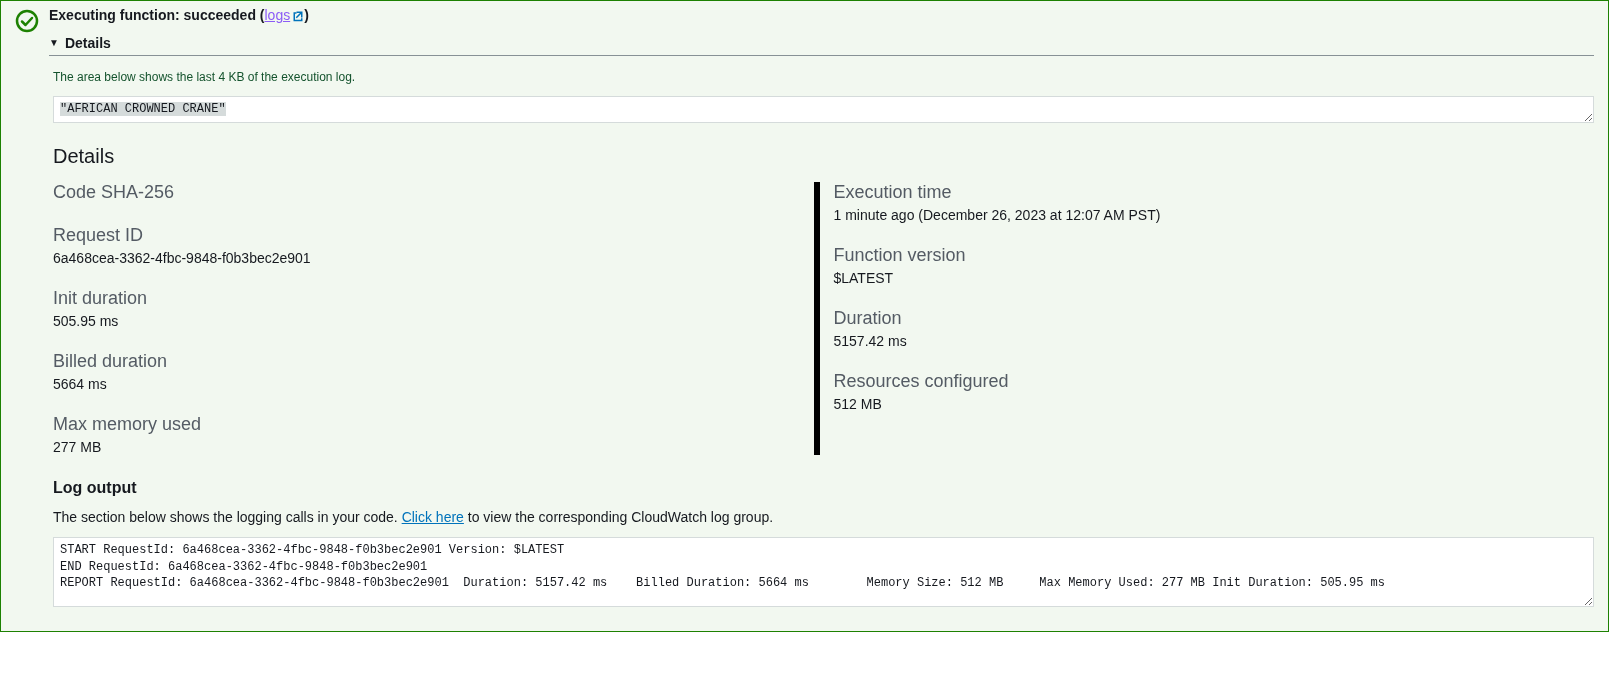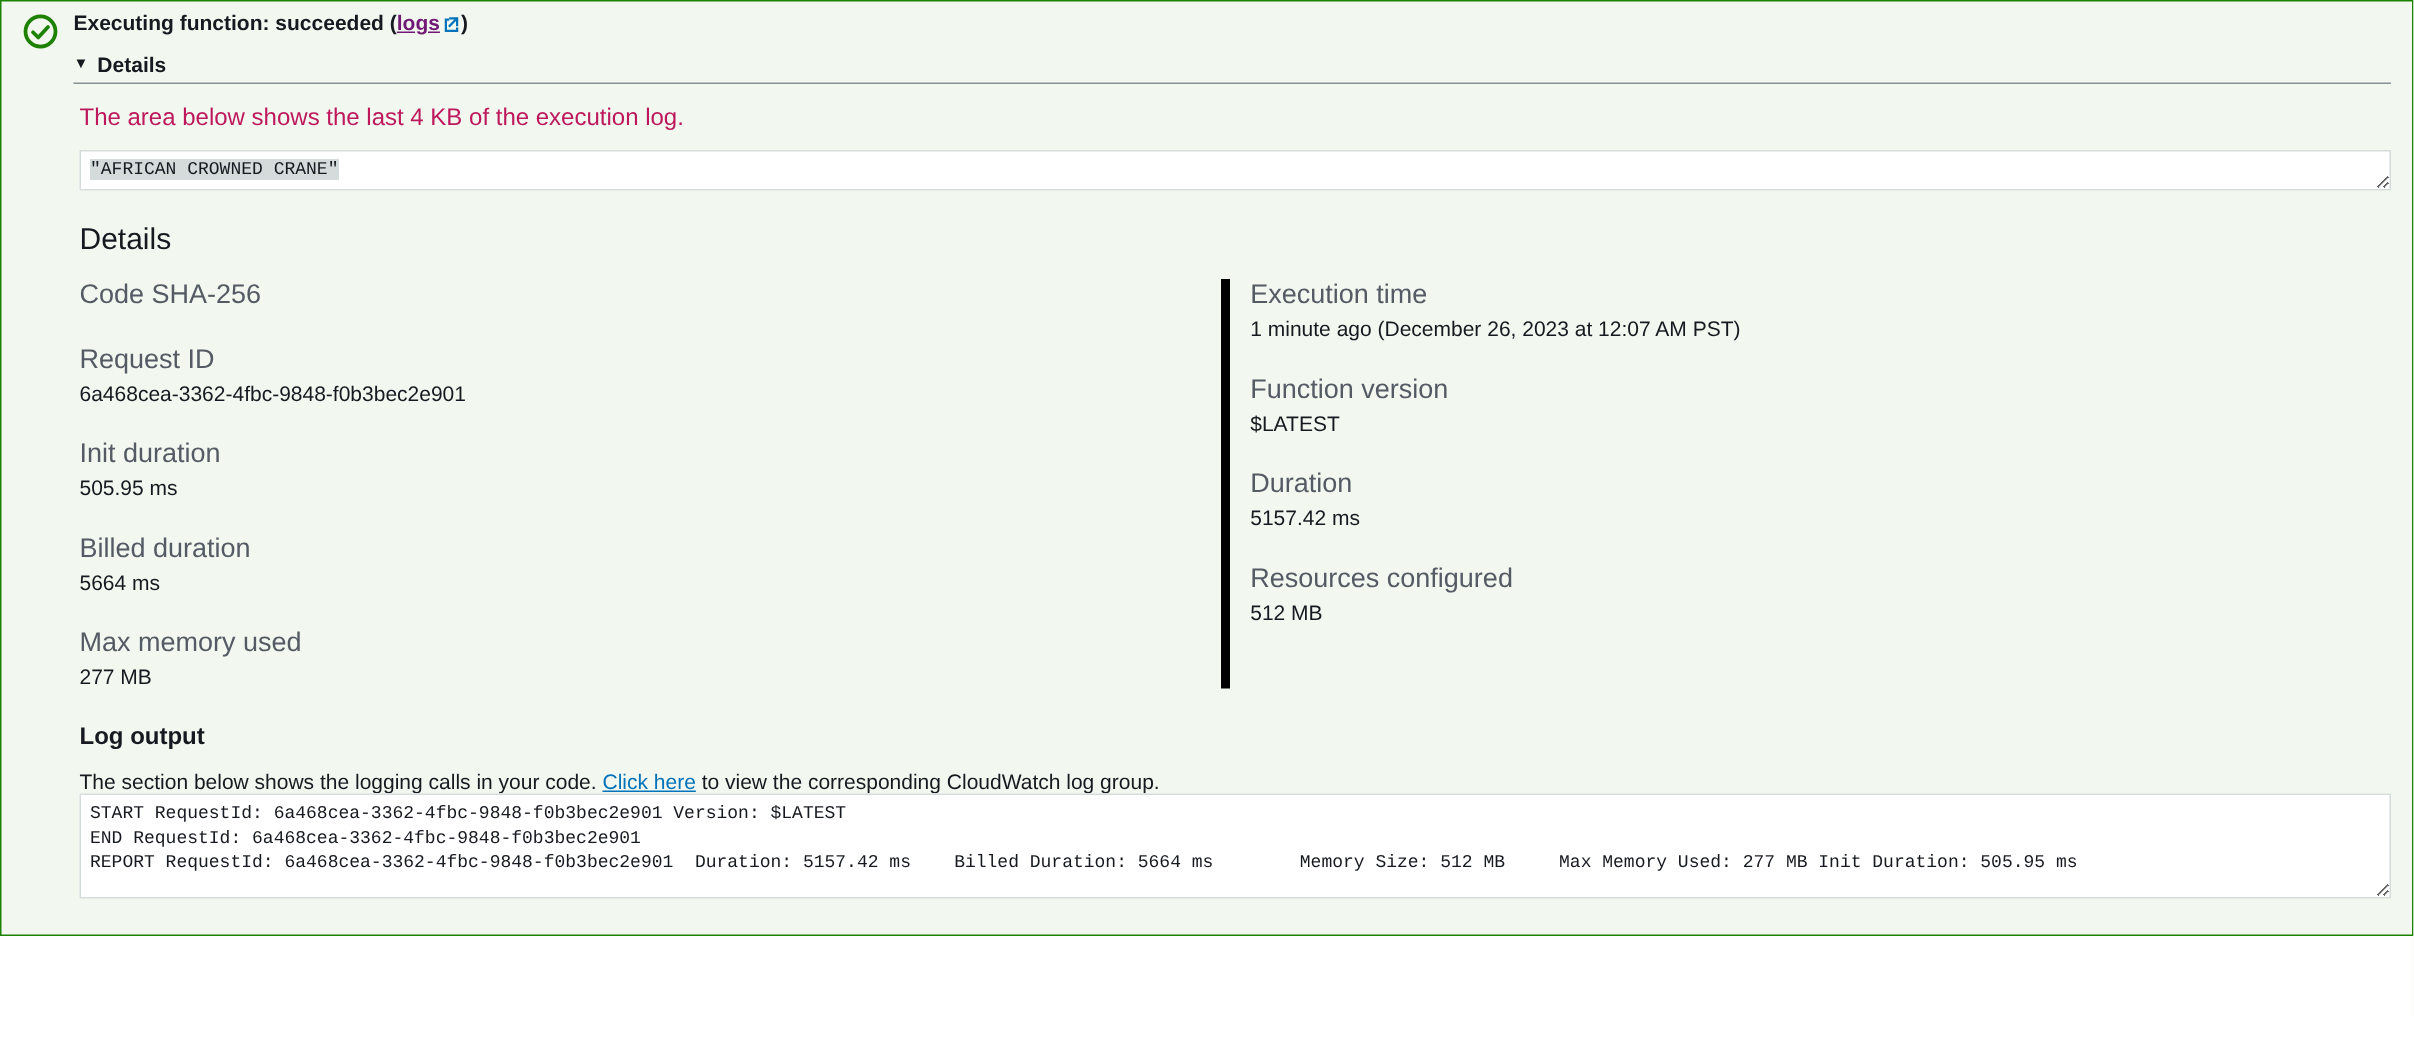--- a/index.html
+++ b/index.html
@@ -25,23 +25,23 @@
     margin-top: 2px;
   }
   .success-icon svg { display:block; }
   .header-content { flex: 1; }
   .status-line {
     font-weight: 700;
     font-size: 14px;
     color: #16191f;
   }
   .status-line a {
-    color: #701a75;
+    color: #8b5cf6;
     text-decoration: underline;
-    font-weight: 700;
+    font-weight: 400;
   }
   .ext-icon {
     display:inline-block;
     vertical-align: -2px;
     margin-left:2px;
   }
   .details-toggle {
     display: flex;
     align-items: center;
     gap: 6px;
@@ -58,22 +58,22 @@
   .details-hr {
     border: none;
     border-top: 1px solid #879196;
     margin: 4px 0 0 0;
   }
   .body {
     margin-left: 38px;
     margin-top: 14px;
   }
   .desc {
-    font-size: 16px;
-    color: #be185d;
+    font-size: 12px;
+    color: #14532d;
     margin-bottom: 12px;
   }
   .log-box, .log-box2 {
     background: #fff;
     border: 1px solid #d5dbdb;
     padding: 4px 6px;
     font-family: Consolas, Menlo, "Courier New", monospace;
     font-size: 12px;
     line-height: 1.4;
     white-space: pre;
@@ -121,20 +121,21 @@
     font-size: 14px;
     word-break: break-all;
   }
   h3.log-h {
     font-size: 16px;
     font-weight: 700;
     margin: 24px 0 12px 0;
   }
   .log-desc {
     font-size: 14px;
+    margin-bottom: 12px;
   }
   .log-desc a {
     color: #0073bb;
     text-decoration: underline;
   }
 </style>
 </head>
 <body>
 
 <div class="panel">

